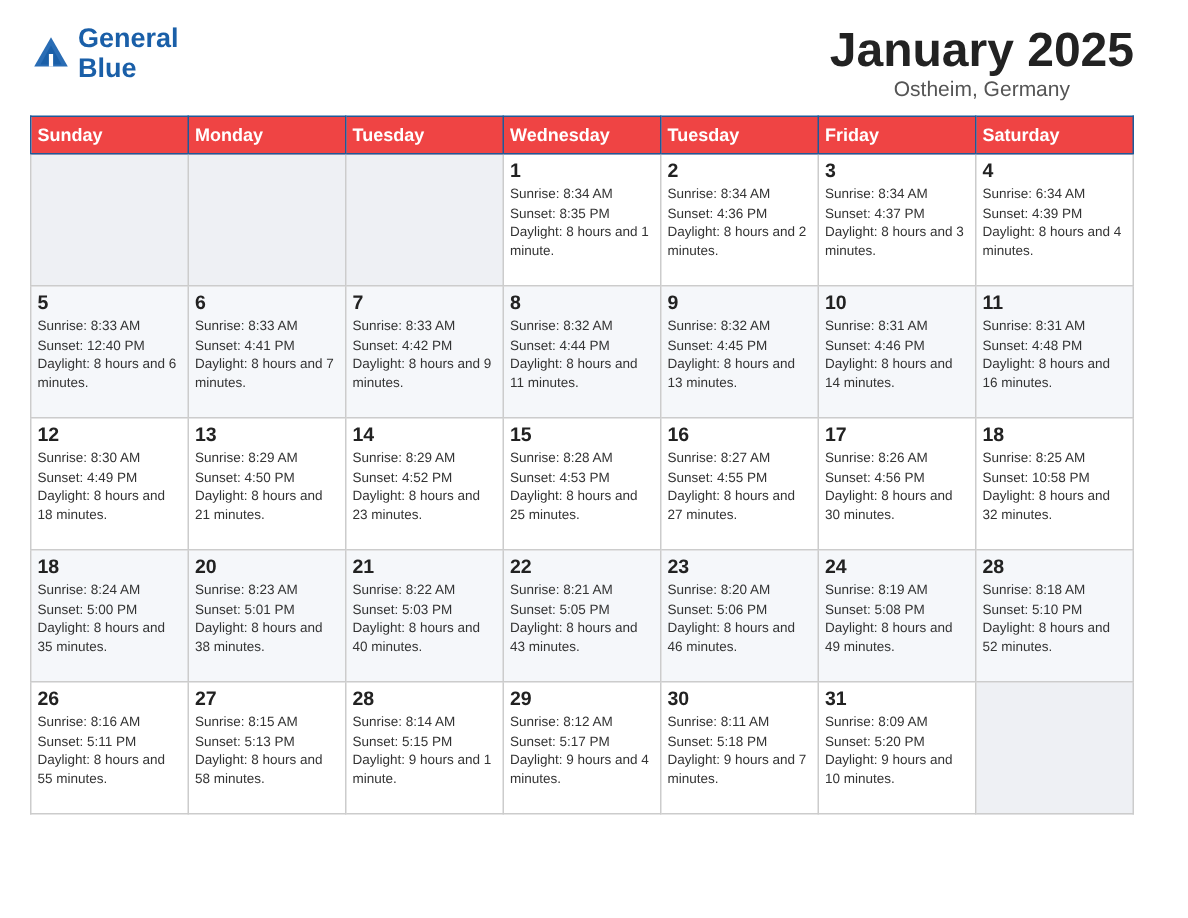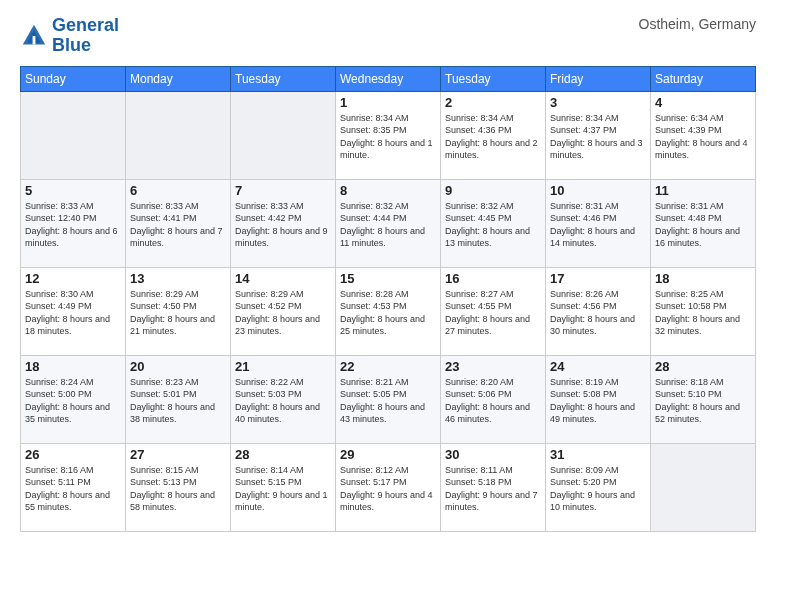--- a/index.html
+++ b/index.html
@@ -45,31 +45,32 @@
     }
     .month-title {
       font-size: 32px;
       font-weight: bold;
       color: #222;
       line-height: 1.1;
     }
     .location {
       font-size: 14px;
       color: #555;
+      text-align: center;
     }
     .calendar {
       width: 100%;
       border-collapse: collapse;
       table-layout: fixed;
     }
     .calendar th {
-      background: #3b82f6;
+      background: #ef4444;
       color: #fff;
       font-size: 12px;
-      font-weight: normal;
+      font-weight: bold;
       padding: 5px 4px;
       text-align: left;
       border: 1px solid #1e5a99;
     }
     .calendar td {
       border: 1px solid #ccc;
       vertical-align: top;
       padding: 3px 4px;
       height: 88px;
       font-size: 9.5px;
@@ -104,20 +105,21 @@
         <polygon points="20,4 36,32 4,32" fill="#2a6db5"></polygon>
         <polygon points="20,12 30,30 10,30" fill="#1a5fa8"></polygon>
         <rect x="18" y="20" width="4" height="12" fill="#fff"></rect>
       </svg>
       <div class="logo-text">
         <span>General</span>
         <span>Blue</span>
       </div>
     </div>
     <div class="title-block">
+      <div class="month-title">January 2025</div>
       <div class="location">Ostheim, Germany</div>
     </div>
   </div>
 
   <table class="calendar">
     <thead>
       <tr id="weekday-header">
           <th>Sunday</th>
           <th>Monday</th>
           <th>Tuesday</th>

